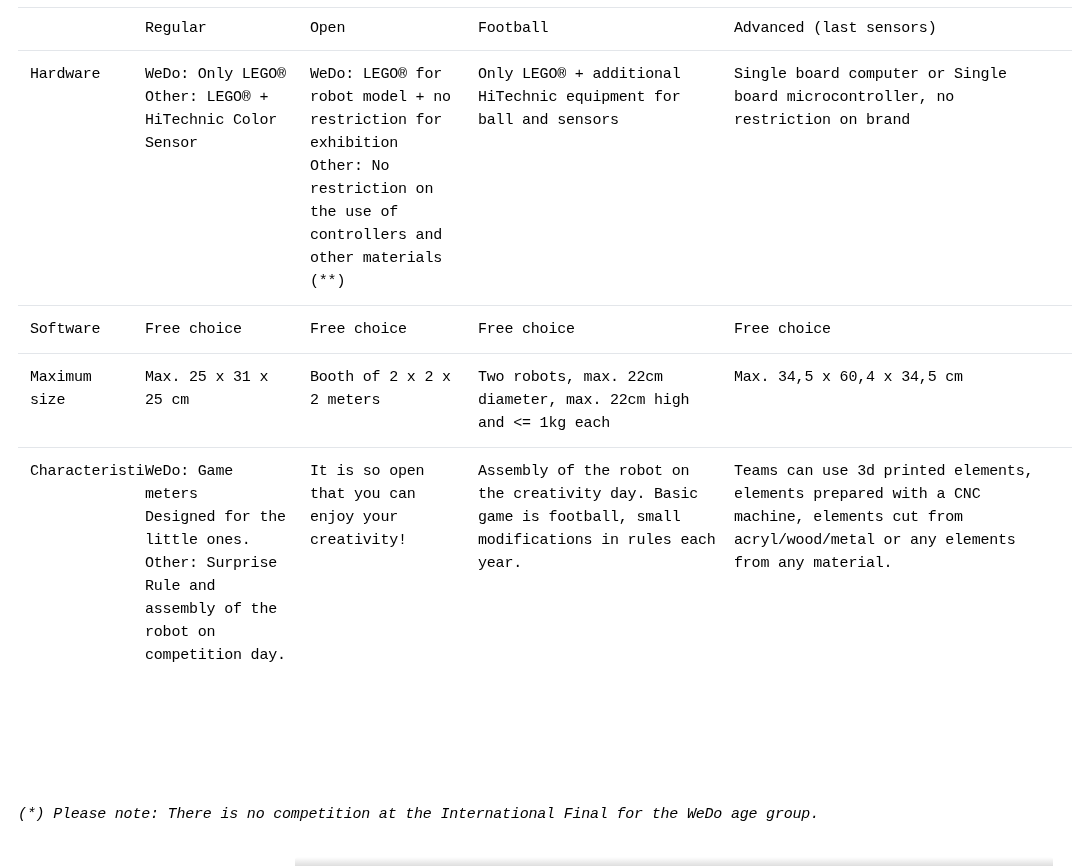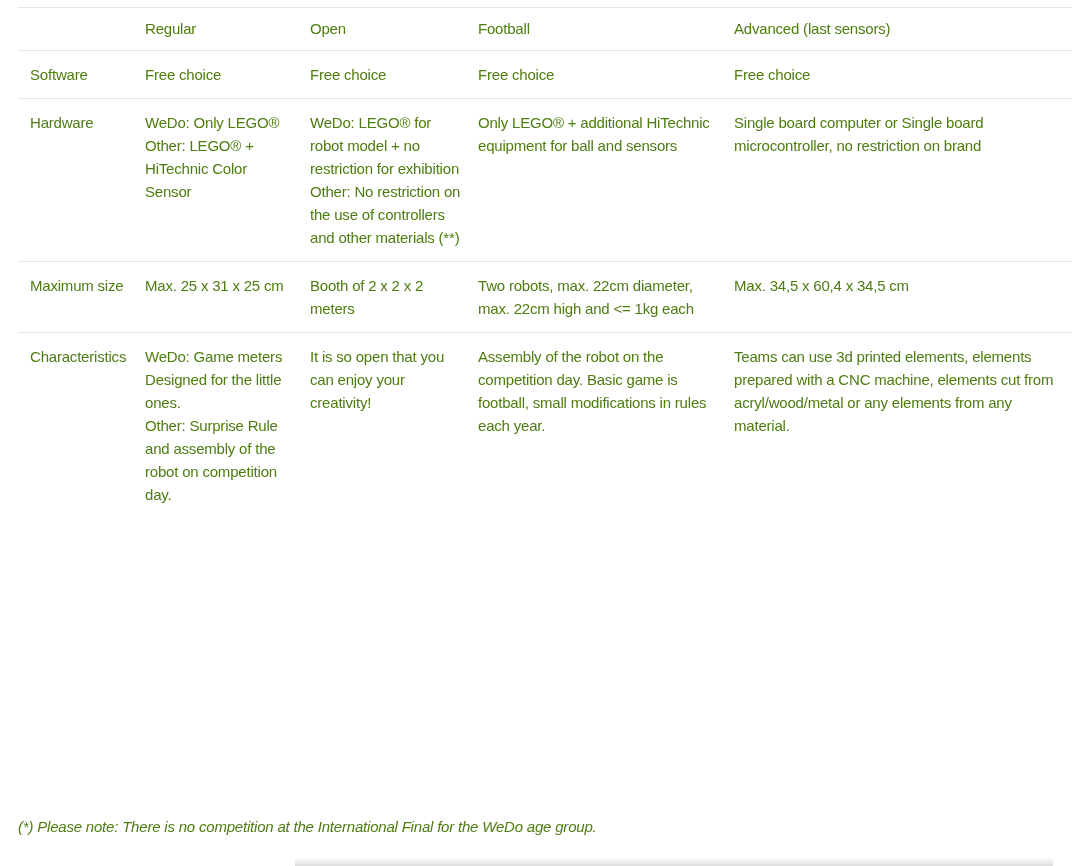--- a/index.html
+++ b/index.html
@@ -3,22 +3,22 @@
 <meta charset="utf-8">
 <style>
   * { box-sizing: border-box; }
   html, body { margin: 0; padding: 0; background: #ffffff; }
   .page {
     position: relative;
     width: 1080px;
     height: 866px;
     overflow: hidden;
     background: #ffffff;
-    color: #4d7c0f;
-    font-family: Liberation Sans, sans-serif;
+    color: #000000;
+    font-family: Liberation Mono, monospace;
     font-size: 15px;
     letter-spacing: -0.2px;
     line-height: 23px;
   }
   table.cat-table {
     position: absolute;
     top: 7px;
     left: 18px;
     width: 1054px;
     border-collapse: collapse;
@@ -40,21 +40,21 @@
   }
   thead th { padding: 9px 16px 10px 0; }
   th:first-child, td:first-child { padding-left: 12px; }
   .footnotes {
     position: absolute;
     left: 18px;
     top: 799px;
     right: 20px;
     font-style: italic;
   }
-  .footnotes p { margin: 16px 0 17px 0; line-height: 23px; }
+  .footnotes p { margin: 4px 0 17px 0; line-height: 23px; }
   .bottom-shadow {
     position: absolute;
     left: 295px;
     width: 758px;
     bottom: 0;
     height: 9px;
     background: linear-gradient(to bottom, rgba(0,0,0,0) 0%, rgba(0,0,0,0.13) 100%);
     border-radius: 3px 3px 0 0;
   }
 </style>
@@ -75,49 +75,49 @@
       <tr>
         <th></th>
         <th>Regular</th>
         <th>Open</th>
         <th>Football</th>
         <th>Advanced (last sensors)</th>
       </tr>
     </thead>
     <tbody>
       <tr>
-        <th>Software</th>
-        <td>Free choice</td>
-        <td>Free choice</td>
-        <td>Free choice</td>
-        <td>Free choice</td>
-      </tr>
-      <tr>
         <th>Hardware</th>
         <td>WeDo: Only LEGO®
 Other: LEGO® + HiTechnic Color Sensor</td>
         <td>WeDo: LEGO® for robot model + no restriction for exhibition
 Other: No restriction on the use of controllers and other materials (**)</td>
         <td>Only LEGO® + additional HiTechnic equipment for ball and sensors</td>
         <td>Single board computer or Single board microcontroller, no restriction on brand</td>
+      </tr>
+      <tr>
+        <th>Software</th>
+        <td>Free choice</td>
+        <td>Free choice</td>
+        <td>Free choice</td>
+        <td>Free choice</td>
       </tr>
       <tr>
         <th>Maximum size</th>
         <td>Max. 25 x 31 x 25 cm</td>
         <td>Booth of 2 x 2 x 2 meters</td>
         <td>Two robots, max. 22cm diameter, max. 22cm high and &lt;= 1kg each</td>
         <td>Max. 34,5 x 60,4 x 34,5 cm</td>
       </tr>
       <tr>
         <th>Characteristics</th>
         <td>WeDo: Game meters
 Designed for the little ones.
 Other: Surprise Rule and assembly of the robot on competition day.</td>
         <td>It is so open that you can enjoy your creativity!</td>
-        <td>Assembly of the robot on the competition day. Basic game is football, small modifications in rules each year.</td>
+        <td>Assembly of the robot on the creativity day. Basic game is football, small modifications in rules each year.</td>
         <td>Teams can use 3d printed elements, elements prepared with a CNC machine, elements cut from acryl/wood/metal or any elements from any material.</td>
       </tr>
     </tbody>
   </table>
 
   <div class="footnotes">
     <p>(*) Please note: There is no competition at the International Final for the WeDo age group.</p>
   </div>
 
   <div class="bottom-shadow"></div>

